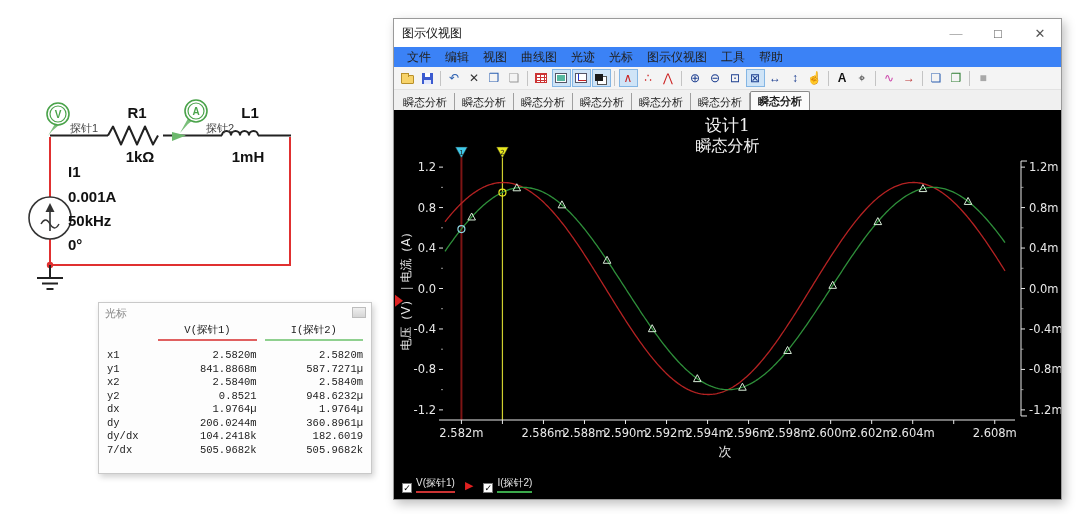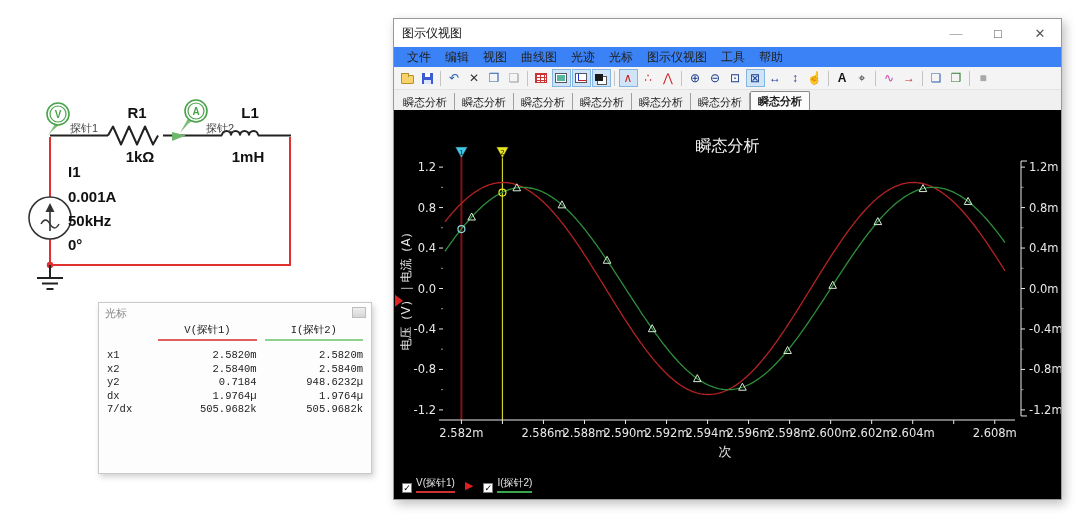--- a/index.html
+++ b/index.html
@@ -166,36 +166,54 @@
           <span class="sp"></span>
           <span class="hc" style="border-bottom-color: rgb(143, 208, 143);">I(探针2)</span>
         </div>
         <div class="cw-row">
           <span class="c0">x1</span>
           <span class="c1">2.5820m</span>
           <span class="sp"></span>
           <span class="c2">2.5820m</span>
         </div>
         <div class="cw-row">
+          <span class="c0">y1</span>
+          <span class="c1">841.8868m</span>
+          <span class="sp"></span>
+          <span class="c2">587.7271µ</span>
+        </div>
+        <div class="cw-row">
           <span class="c0">x2</span>
           <span class="c1">2.5840m</span>
           <span class="sp"></span>
           <span class="c2">2.5840m</span>
         </div>
         <div class="cw-row">
           <span class="c0">y2</span>
-          <span class="c1">0.7184</span>
+          <span class="c1">0.8521</span>
           <span class="sp"></span>
           <span class="c2">948.6232µ</span>
         </div>
         <div class="cw-row">
           <span class="c0">dx</span>
           <span class="c1">1.9764µ</span>
           <span class="sp"></span>
           <span class="c2">1.9764µ</span>
+        </div>
+        <div class="cw-row">
+          <span class="c0">dy</span>
+          <span class="c1">206.0244m</span>
+          <span class="sp"></span>
+          <span class="c2">360.8961µ</span>
+        </div>
+        <div class="cw-row">
+          <span class="c0">dy/dx</span>
+          <span class="c1">104.2418k</span>
+          <span class="sp"></span>
+          <span class="c2">182.6019</span>
         </div>
         <div class="cw-row">
           <span class="c0">7/dx</span>
           <span class="c1">505.9682k</span>
           <span class="sp"></span>
           <span class="c2">505.9682k</span>
         </div>
       </div>
   </div>
 
@@ -271,20 +289,21 @@
     <div class="tabs" id="tabs">
         <span class="tab">瞬态分析</span>
         <span class="tab">瞬态分析</span>
         <span class="tab">瞬态分析</span>
         <span class="tab">瞬态分析</span>
         <span class="tab">瞬态分析</span>
         <span class="tab">瞬态分析</span>
         <span class="tab active">瞬态分析</span>
       </div>
     <div class="chart" id="chart">
+      <div class="c-title">设计1</div>
       <div class="c-sub">瞬态分析</div>
       <svg id="plot" width="667" height="368" viewBox="0 0 667 368">
           <line x1="67.41025641025468" y1="39" x2="67.41025641025468" y2="310" stroke="#7d1414" stroke-width="2"></line>
           <line x1="108.43589743590047" y1="39" x2="108.43589743590047" y2="310" stroke="#cfcf2e" stroke-width="1.2"></line>
           <path d="M51.00 111.73 L52.33 110.06 L53.67 108.42 L55.00 106.81 L56.33 105.23 L57.67 103.68 L59.00 102.17 L60.33 100.68 L61.67 99.23 L63.00 97.81 L64.33 96.42 L65.67 95.07 L67.00 93.75 L68.33 92.47 L69.67 91.22 L71.00 90.01 L72.33 88.84 L73.67 87.70 L75.00 86.60 L76.33 85.54 L77.67 84.52 L79.00 83.54 L80.33 82.60 L81.67 81.69 L83.00 80.83 L84.33 80.01 L85.67 79.23 L87.00 78.49 L88.33 77.79 L89.67 77.14 L91.00 76.53 L92.33 75.96 L93.67 75.43 L95.00 74.94 L96.33 74.50 L97.67 74.10 L99.00 73.75 L100.33 73.44 L101.67 73.17 L103.00 72.95 L104.33 72.77 L105.67 72.64 L107.00 72.54 L108.33 72.50 L109.67 72.50 L111.00 72.54 L112.33 72.62 L113.67 72.75 L115.00 72.93 L116.33 73.15 L117.67 73.41 L119.00 73.71 L120.33 74.06 L121.67 74.46 L123.00 74.89 L124.33 75.37 L125.67 75.90 L127.00 76.46 L128.33 77.07 L129.67 77.72 L131.00 78.41 L132.33 79.15 L133.67 79.92 L135.00 80.74 L136.33 81.60 L137.67 82.49 L139.00 83.43 L140.33 84.41 L141.67 85.43 L143.00 86.48 L144.33 87.58 L145.67 88.71 L147.00 89.88 L148.33 91.08 L149.67 92.33 L151.00 93.60 L152.33 94.92 L153.67 96.27 L155.00 97.65 L156.33 99.07 L157.67 100.52 L159.00 102.00 L160.33 103.51 L161.67 105.06 L163.00 106.64 L164.33 108.24 L165.67 109.88 L167.00 111.54 L168.33 113.23 L169.67 114.95 L171.00 116.70 L172.33 118.47 L173.67 120.27 L175.00 122.09 L176.33 123.93 L177.67 125.80 L179.00 127.69 L180.33 129.60 L181.67 131.53 L183.00 133.48 L184.33 135.45 L185.67 137.44 L187.00 139.44 L188.33 141.46 L189.67 143.50 L191.00 145.55 L192.33 147.61 L193.67 149.69 L195.00 151.78 L196.33 153.88 L197.67 155.99 L199.00 158.11 L200.33 160.24 L201.67 162.37 L203.00 164.52 L204.33 166.66 L205.67 168.82 L207.00 170.98 L208.33 173.14 L209.67 175.30 L211.00 177.46 L212.33 179.63 L213.67 181.79 L215.00 183.96 L216.33 186.12 L217.67 188.27 L219.00 190.43 L220.33 192.58 L221.67 194.72 L223.00 196.85 L224.33 198.98 L225.67 201.10 L227.00 203.21 L228.33 205.31 L229.67 207.40 L231.00 209.48 L232.33 211.54 L233.67 213.59 L235.00 215.63 L236.33 217.64 L237.67 219.65 L239.00 221.63 L240.33 223.60 L241.67 225.55 L243.00 227.48 L244.33 229.39 L245.67 231.28 L247.00 233.15 L248.33 234.99 L249.67 236.81 L251.00 238.61 L252.33 240.38 L253.67 242.12 L255.00 243.84 L256.33 245.53 L257.67 247.19 L259.00 248.83 L260.33 250.43 L261.67 252.01 L263.00 253.55 L264.33 255.06 L265.67 256.55 L267.00 257.99 L268.33 259.41 L269.67 260.79 L271.00 262.14 L272.33 263.45 L273.67 264.73 L275.00 265.97 L276.33 267.17 L277.67 268.34 L279.00 269.47 L280.33 270.56 L281.67 271.62 L283.00 272.63 L284.33 273.61 L285.67 274.55 L287.00 275.44 L288.33 276.30 L289.67 277.11 L291.00 277.89 L292.33 278.62 L293.67 279.31 L295.00 279.96 L296.33 280.56 L297.67 281.13 L299.00 281.65 L300.33 282.13 L301.67 282.56 L303.00 282.95 L304.33 283.30 L305.67 283.60 L307.00 283.86 L308.33 284.08 L309.67 284.25 L311.00 284.38 L312.33 284.47 L313.67 284.51 L315.00 284.50 L316.33 284.45 L317.67 284.36 L319.00 284.22 L320.33 284.04 L321.67 283.82 L323.00 283.55 L324.33 283.24 L325.67 282.88 L327.00 282.48 L328.33 282.04 L329.67 281.55 L331.00 281.02 L332.33 280.45 L333.67 279.83 L335.00 279.18 L336.33 278.48 L337.67 277.74 L339.00 276.96 L340.33 276.13 L341.67 275.27 L343.00 274.36 L344.33 273.42 L345.67 272.44 L347.00 271.41 L348.33 270.35 L349.67 269.25 L351.00 268.12 L352.33 266.94 L353.67 265.73 L355.00 264.48 L356.33 263.20 L357.67 261.88 L359.00 260.52 L360.33 259.13 L361.67 257.71 L363.00 256.26 L364.33 254.77 L365.67 253.25 L367.00 251.70 L368.33 250.12 L369.67 248.51 L371.00 246.87 L372.33 245.20 L373.67 243.50 L375.00 241.78 L376.33 240.03 L377.67 238.25 L379.00 236.45 L380.33 234.63 L381.67 232.78 L383.00 230.91 L384.33 229.02 L385.67 227.10 L387.00 225.17 L388.33 223.22 L389.67 221.25 L391.00 219.26 L392.33 217.25 L393.67 215.23 L395.00 213.19 L396.33 211.14 L397.67 209.07 L399.00 206.99 L400.33 204.90 L401.67 202.80 L403.00 200.69 L404.33 198.56 L405.67 196.43 L407.00 194.30 L408.33 192.15 L409.67 190.00 L411.00 187.85 L412.33 185.69 L413.67 183.53 L415.00 181.37 L416.33 179.20 L417.67 177.04 L419.00 174.87 L420.33 172.71 L421.67 170.55 L423.00 168.39 L424.33 166.24 L425.67 164.09 L427.00 161.95 L428.33 159.82 L429.67 157.69 L431.00 155.57 L432.33 153.46 L433.67 151.37 L435.00 149.28 L436.33 147.21 L437.67 145.14 L439.00 143.10 L440.33 141.06 L441.67 139.05 L443.00 137.04 L444.33 135.06 L445.67 133.10 L447.00 131.15 L448.33 129.22 L449.67 127.32 L451.00 125.43 L452.33 123.57 L453.67 121.73 L455.00 119.91 L456.33 118.12 L457.67 116.35 L459.00 114.61 L460.33 112.90 L461.67 111.21 L463.00 109.55 L464.33 107.92 L465.67 106.32 L467.00 104.75 L468.33 103.21 L469.67 101.71 L471.00 100.23 L472.33 98.79 L473.67 97.38 L475.00 96.00 L476.33 94.66 L477.67 93.35 L479.00 92.08 L480.33 90.84 L481.67 89.64 L483.00 88.48 L484.33 87.36 L485.67 86.27 L487.00 85.22 L488.33 84.21 L489.67 83.24 L491.00 82.31 L492.33 81.42 L493.67 80.57 L495.00 79.77 L496.33 79.00 L497.67 78.27 L499.00 77.59 L500.33 76.95 L501.67 76.35 L503.00 75.79 L504.33 75.27 L505.67 74.80 L507.00 74.38 L508.33 73.99 L509.67 73.65 L511.00 73.35 L512.33 73.10 L513.67 72.89 L515.00 72.72 L516.33 72.60 L517.67 72.53 L519.00 72.49 L520.33 72.50 L521.67 72.56 L523.00 72.66 L524.33 72.80 L525.67 72.99 L527.00 73.22 L528.33 73.50 L529.67 73.82 L531.00 74.18 L532.33 74.59 L533.67 75.04 L535.00 75.53 L536.33 76.06 L537.67 76.64 L539.00 77.26 L540.33 77.93 L541.67 78.63 L543.00 79.38 L544.33 80.17 L545.67 81.00 L547.00 81.87 L548.33 82.78 L549.67 83.73 L551.00 84.72 L552.33 85.75 L553.67 86.81 L555.00 87.92 L556.33 89.06 L557.67 90.24 L559.00 91.46 L560.33 92.71 L561.67 94.00 L563.00 95.33 L564.33 96.69 L565.67 98.08 L567.00 99.51 L568.33 100.97 L569.67 102.46 L571.00 103.99 L572.33 105.54 L573.67 107.13 L575.00 108.74 L576.33 110.39 L577.67 112.06 L579.00 113.76 L580.33 115.49 L581.67 117.24 L583.00 119.02 L584.33 120.83 L585.67 122.65 L587.00 124.51 L588.33 126.38 L589.67 128.27 L591.00 130.19 L592.33 132.13 L593.67 134.08 L595.00 136.06 L596.33 138.05 L597.67 140.06 L599.00 142.09 L600.33 144.13 L601.67 146.18 L603.00 148.25 L604.33 150.33 L605.67 152.42 L607.00 154.53 L608.33 156.64 L609.67 158.76 L611.00 160.89 " fill="none" stroke="#b42222" stroke-width="1.3"></path>
           <path d="M51.00 141.26 L52.33 139.35 L53.67 137.45 L55.00 135.57 L56.33 133.71 L57.67 131.87 L59.00 130.05 L60.33 128.24 L61.67 126.46 L63.00 124.70 L64.33 122.96 L65.67 121.25 L67.00 119.56 L68.33 117.89 L69.67 116.25 L71.00 114.64 L72.33 113.05 L73.67 111.49 L75.00 109.95 L76.33 108.45 L77.67 106.97 L79.00 105.53 L80.33 104.11 L81.67 102.73 L83.00 101.38 L84.33 100.06 L85.67 98.77 L87.00 97.51 L88.33 96.29 L89.67 95.11 L91.00 93.95 L92.33 92.84 L93.67 91.76 L95.00 90.71 L96.33 89.71 L97.67 88.73 L99.00 87.80 L100.33 86.91 L101.67 86.05 L103.00 85.23 L104.33 84.45 L105.67 83.71 L107.00 83.01 L108.33 82.35 L109.67 81.72 L111.00 81.14 L112.33 80.60 L113.67 80.10 L115.00 79.65 L116.33 79.23 L117.67 78.85 L119.00 78.52 L120.33 78.23 L121.67 77.97 L123.00 77.77 L124.33 77.60 L125.67 77.47 L127.00 77.39 L128.33 77.35 L129.67 77.35 L131.00 77.40 L132.33 77.48 L133.67 77.61 L135.00 77.78 L136.33 77.99 L137.67 78.25 L139.00 78.54 L140.33 78.88 L141.67 79.26 L143.00 79.68 L144.33 80.14 L145.67 80.64 L147.00 81.19 L148.33 81.77 L149.67 82.40 L151.00 83.06 L152.33 83.76 L153.67 84.51 L155.00 85.29 L156.33 86.11 L157.67 86.97 L159.00 87.87 L160.33 88.81 L161.67 89.78 L163.00 90.79 L164.33 91.84 L165.67 92.92 L167.00 94.04 L168.33 95.20 L169.67 96.39 L171.00 97.61 L172.33 98.87 L173.67 100.16 L175.00 101.48 L176.33 102.83 L177.67 104.22 L179.00 105.64 L180.33 107.09 L181.67 108.56 L183.00 110.07 L184.33 111.61 L185.67 113.17 L187.00 114.76 L188.33 116.38 L189.67 118.02 L191.00 119.69 L192.33 121.38 L193.67 123.10 L195.00 124.84 L196.33 126.60 L197.67 128.38 L199.00 130.19 L200.33 132.01 L201.67 133.86 L203.00 135.72 L204.33 137.60 L205.67 139.50 L207.00 141.41 L208.33 143.34 L209.67 145.28 L211.00 147.24 L212.33 149.21 L213.67 151.20 L215.00 153.19 L216.33 155.20 L217.67 157.21 L219.00 159.23 L220.33 161.27 L221.67 163.30 L223.00 165.35 L224.33 167.40 L225.67 169.46 L227.00 171.51 L228.33 173.58 L229.67 175.64 L231.00 177.71 L232.33 179.77 L233.67 181.84 L235.00 183.90 L236.33 185.96 L237.67 188.02 L239.00 190.07 L240.33 192.12 L241.67 194.17 L243.00 196.20 L244.33 198.23 L245.67 200.26 L247.00 202.27 L248.33 204.27 L249.67 206.26 L251.00 208.24 L252.33 210.21 L253.67 212.17 L255.00 214.11 L256.33 216.03 L257.67 217.94 L259.00 219.84 L260.33 221.71 L261.67 223.57 L263.00 225.41 L264.33 227.23 L265.67 229.03 L267.00 230.81 L268.33 232.57 L269.67 234.30 L271.00 236.01 L272.33 237.70 L273.67 239.36 L275.00 241.00 L276.33 242.61 L277.67 244.19 L279.00 245.75 L280.33 247.28 L281.67 248.78 L283.00 250.25 L284.33 251.69 L285.67 253.10 L287.00 254.48 L288.33 255.83 L289.67 257.14 L291.00 258.43 L292.33 259.68 L293.67 260.89 L295.00 262.07 L296.33 263.22 L297.67 264.33 L299.00 265.41 L300.33 266.44 L301.67 267.45 L303.00 268.41 L304.33 269.34 L305.67 270.23 L307.00 271.08 L308.33 271.89 L309.67 272.67 L311.00 273.40 L312.33 274.10 L313.67 274.75 L315.00 275.37 L316.33 275.94 L317.67 276.48 L319.00 276.97 L320.33 277.42 L321.67 277.83 L323.00 278.20 L324.33 278.53 L325.67 278.82 L327.00 279.06 L328.33 279.26 L329.67 279.42 L331.00 279.54 L332.33 279.62 L333.67 279.65 L335.00 279.64 L336.33 279.59 L337.67 279.50 L339.00 279.37 L340.33 279.19 L341.67 278.97 L343.00 278.71 L344.33 278.41 L345.67 278.06 L347.00 277.68 L348.33 277.25 L349.67 276.78 L351.00 276.28 L352.33 275.73 L353.67 275.14 L355.00 274.50 L356.33 273.83 L357.67 273.12 L359.00 272.37 L360.33 271.58 L361.67 270.76 L363.00 269.89 L364.33 268.99 L365.67 268.04 L367.00 267.07 L368.33 266.05 L369.67 265.00 L371.00 263.91 L372.33 262.78 L373.67 261.62 L375.00 260.43 L376.33 259.20 L377.67 257.94 L379.00 256.64 L380.33 255.31 L381.67 253.95 L383.00 252.56 L384.33 251.14 L385.67 249.69 L387.00 248.21 L388.33 246.70 L389.67 245.16 L391.00 243.59 L392.33 241.99 L393.67 240.37 L395.00 238.73 L396.33 237.05 L397.67 235.36 L399.00 233.64 L400.33 231.89 L401.67 230.13 L403.00 228.34 L404.33 226.53 L405.67 224.71 L407.00 222.86 L408.33 220.99 L409.67 219.11 L411.00 217.21 L412.33 215.29 L413.67 213.36 L415.00 211.42 L416.33 209.46 L417.67 207.48 L419.00 205.50 L420.33 203.50 L421.67 201.50 L423.00 199.48 L424.33 197.45 L425.67 195.42 L427.00 193.38 L428.33 191.34 L429.67 189.28 L431.00 187.23 L432.33 185.17 L433.67 183.11 L435.00 181.04 L436.33 178.98 L437.67 176.91 L439.00 174.85 L440.33 172.78 L441.67 170.72 L443.00 168.66 L444.33 166.61 L445.67 164.56 L447.00 162.52 L448.33 160.48 L449.67 158.45 L451.00 156.43 L452.33 154.42 L453.67 152.42 L455.00 150.43 L456.33 148.45 L457.67 146.49 L459.00 144.53 L460.33 142.60 L461.67 140.67 L463.00 138.76 L464.33 136.87 L465.67 135.00 L467.00 133.14 L468.33 131.31 L469.67 129.49 L471.00 127.69 L472.33 125.92 L473.67 124.16 L475.00 122.43 L476.33 120.73 L477.67 119.04 L479.00 117.38 L480.33 115.75 L481.67 114.14 L483.00 112.56 L484.33 111.01 L485.67 109.49 L487.00 107.99 L488.33 106.53 L489.67 105.09 L491.00 103.68 L492.33 102.31 L493.67 100.97 L495.00 99.66 L496.33 98.38 L497.67 97.13 L499.00 95.92 L500.33 94.75 L501.67 93.61 L503.00 92.50 L504.33 91.43 L505.67 90.40 L507.00 89.40 L508.33 88.44 L509.67 87.52 L511.00 86.64 L512.33 85.79 L513.67 84.99 L515.00 84.22 L516.33 83.49 L517.67 82.80 L519.00 82.15 L520.33 81.54 L521.67 80.97 L523.00 80.45 L524.33 79.96 L525.67 79.51 L527.00 79.11 L528.33 78.75 L529.67 78.42 L531.00 78.14 L532.33 77.91 L533.67 77.71 L535.00 77.56 L536.33 77.44 L537.67 77.37 L539.00 77.35 L540.33 77.36 L541.67 77.42 L543.00 77.52 L544.33 77.66 L545.67 77.84 L547.00 78.07 L548.33 78.33 L549.67 78.64 L551.00 78.99 L552.33 79.38 L553.67 79.82 L555.00 80.29 L556.33 80.81 L557.67 81.36 L559.00 81.96 L560.33 82.60 L561.67 83.27 L563.00 83.99 L564.33 84.74 L565.67 85.54 L567.00 86.37 L568.33 87.25 L569.67 88.16 L571.00 89.10 L572.33 90.09 L573.67 91.11 L575.00 92.17 L576.33 93.26 L577.67 94.39 L579.00 95.56 L580.33 96.76 L581.67 97.99 L583.00 99.26 L584.33 100.56 L585.67 101.89 L587.00 103.26 L588.33 104.65 L589.67 106.08 L591.00 107.54 L592.33 109.02 L593.67 110.54 L595.00 112.08 L596.33 113.66 L597.67 115.25 L599.00 116.88 L600.33 118.53 L601.67 120.21 L603.00 121.91 L604.33 123.63 L605.67 125.38 L607.00 127.15 L608.33 128.94 L609.67 130.75 L611.00 132.58 " fill="none" stroke="#2e8f3a" stroke-width="1.3"></path>
           <path d="M77.6666666666684 102.97342944151461 L73.86666666666841 109.97342944151461 L81.4666666666684 109.97342944151461 Z" fill="none" stroke="#d9edd9" stroke-width="1"></path>
           <path d="M122.79487179487786 73.79507819591839 L118.99487179487787 80.79507819591839 L126.59487179487786 80.79507819591839 Z" fill="none" stroke="#d9edd9" stroke-width="1"></path>
           <path d="M167.92307692308734 90.83761883300599 L164.12307692308732 97.83761883300599 L171.72307692308735 97.83761883300599 Z" fill="none" stroke="#d9edd9" stroke-width="1"></path>
           <path d="M213.0512820512968 146.27897658144136 L209.25128205129678 153.27897658144136 L216.8512820512968 153.27897658144136 Z" fill="none" stroke="#d9edd9" stroke-width="1"></path>

